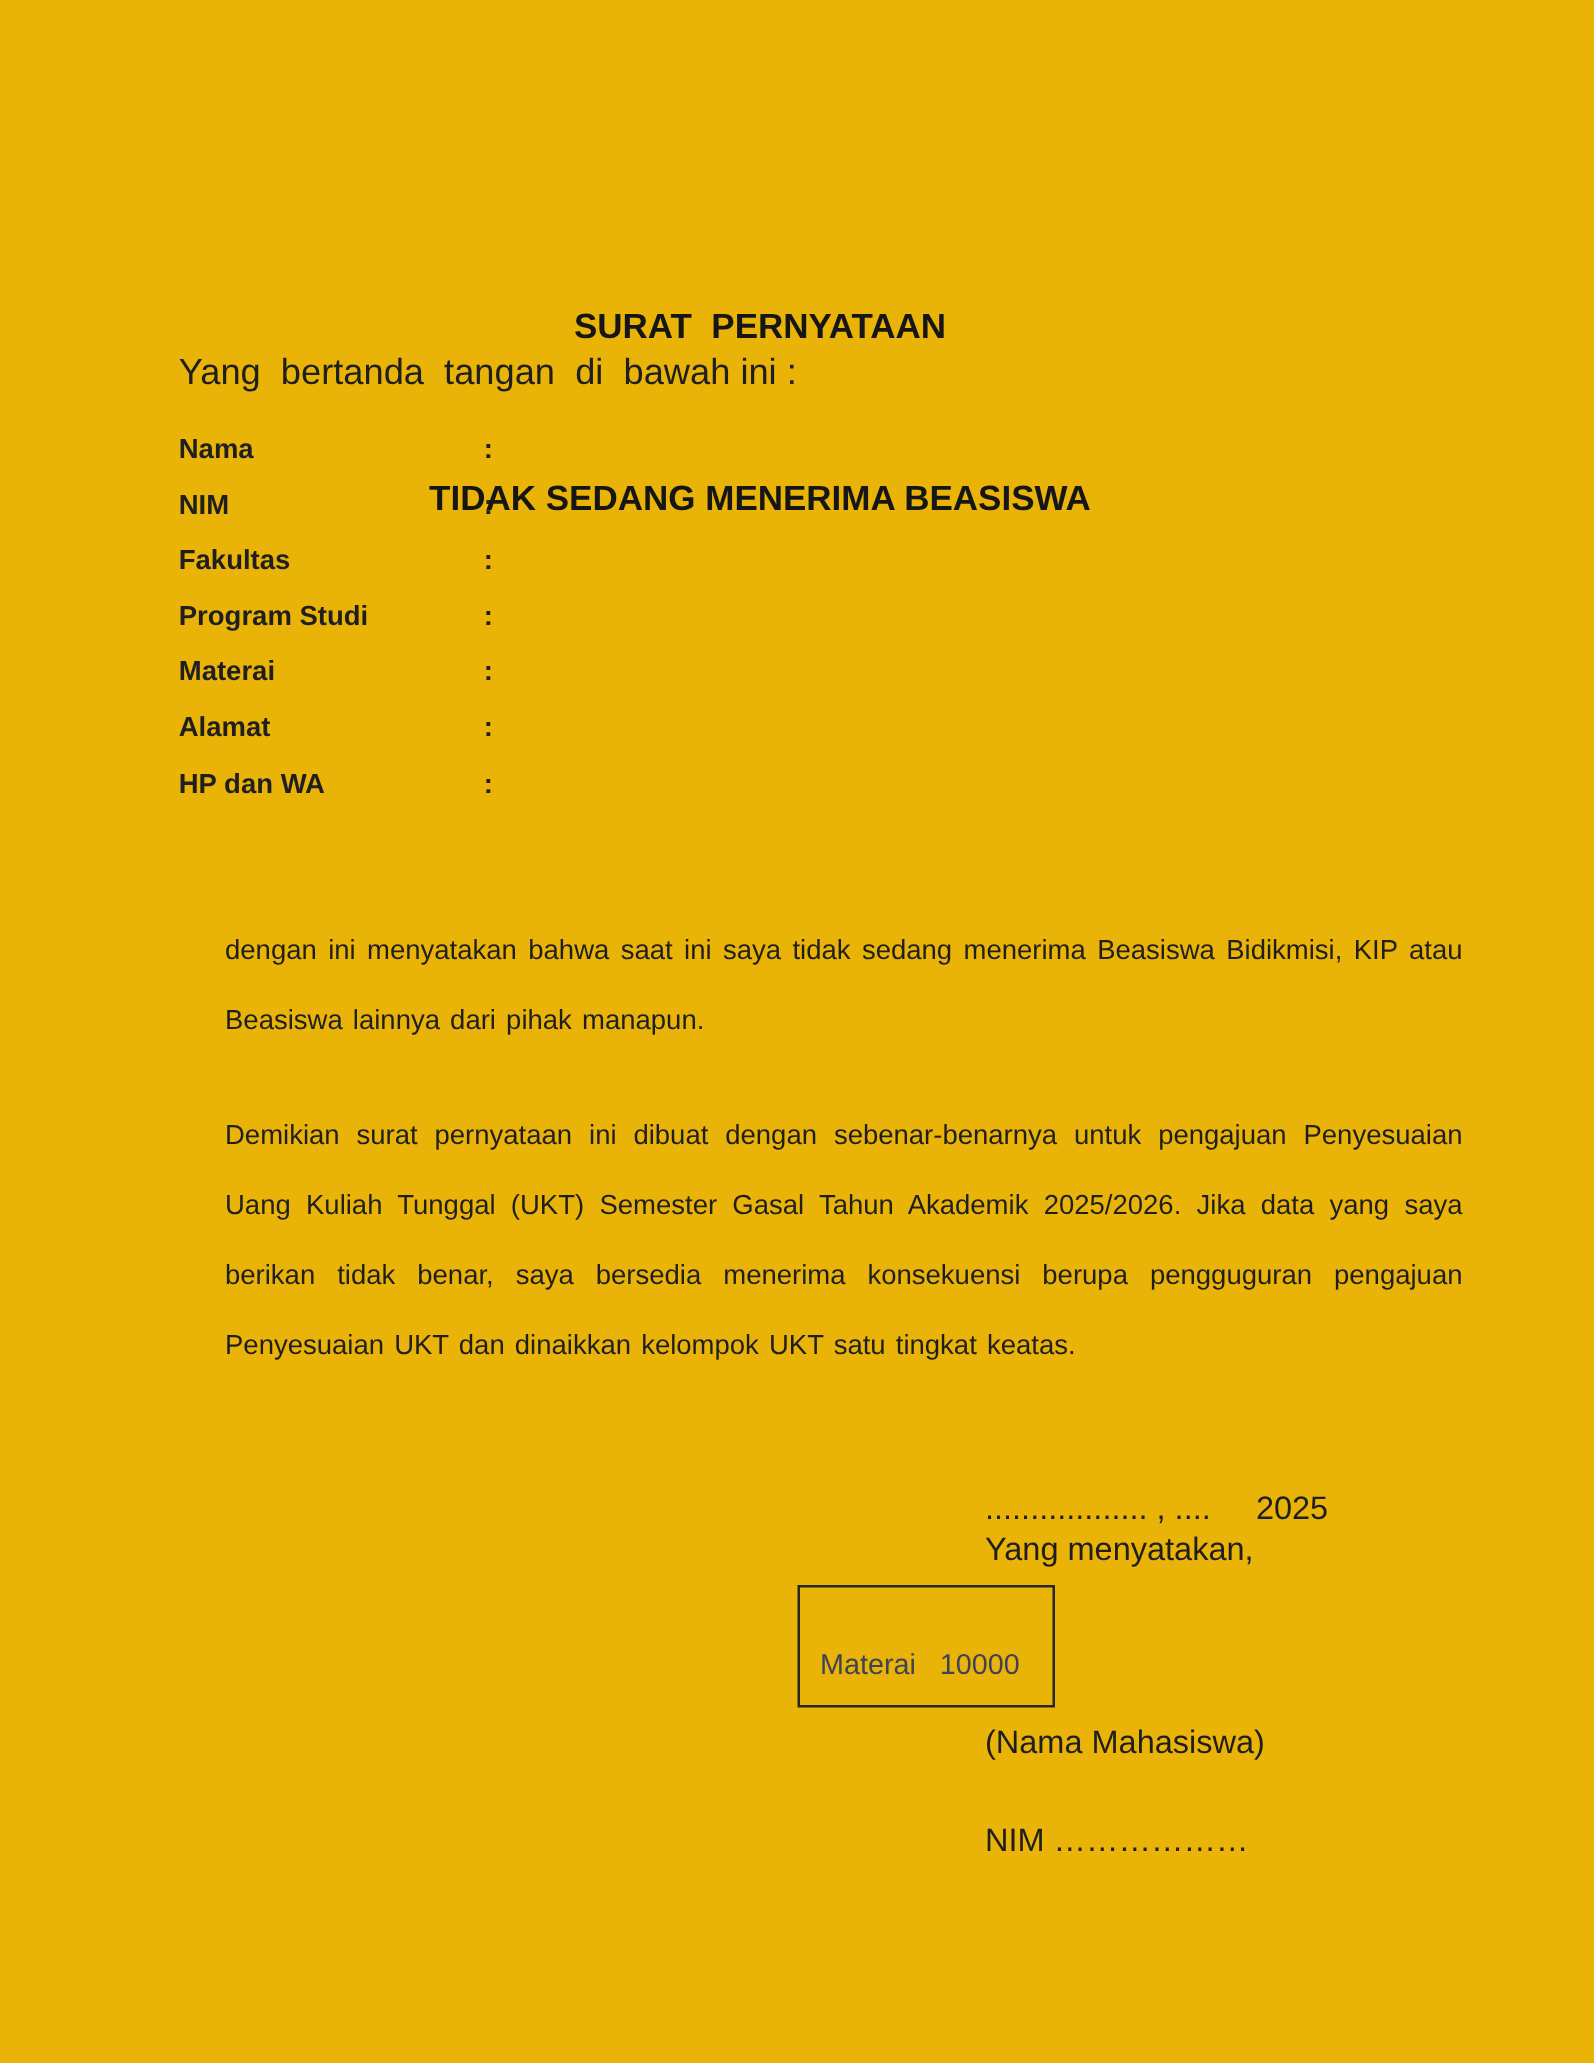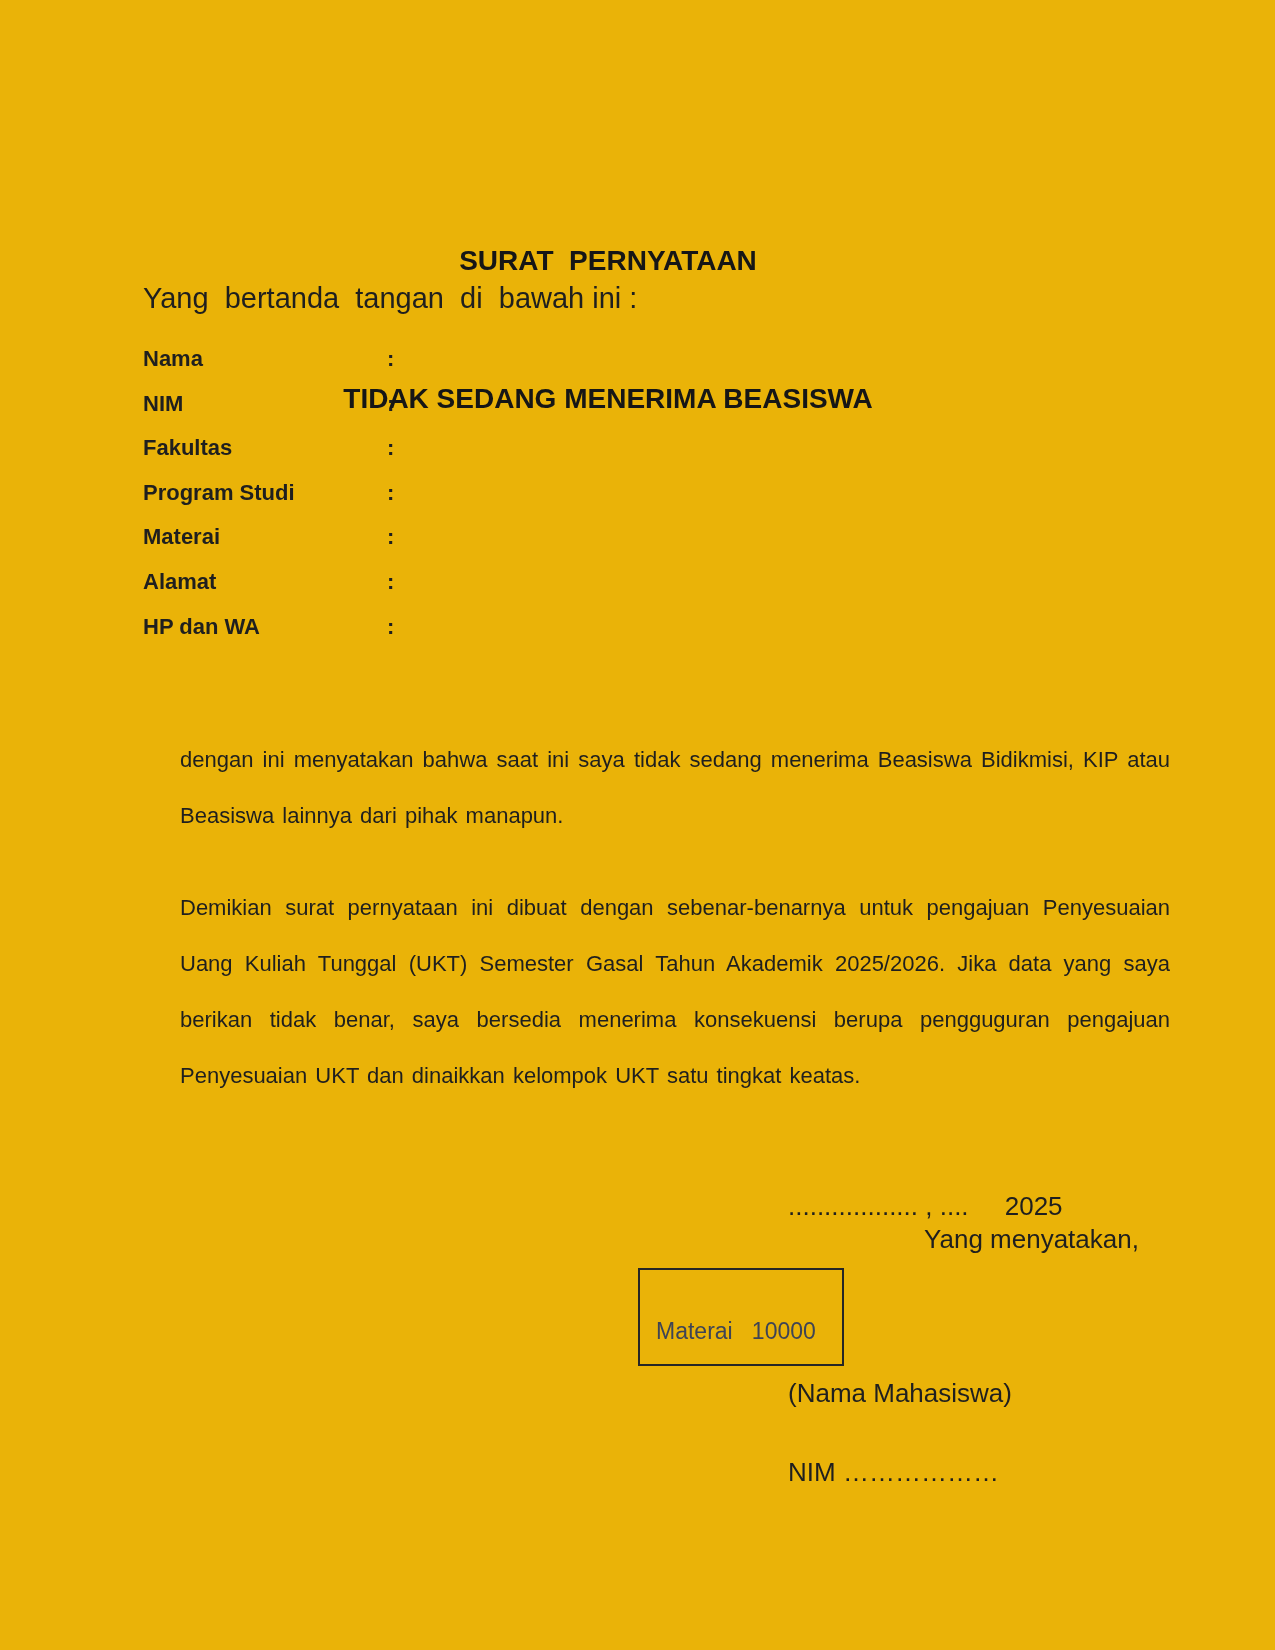--- a/index.html
+++ b/index.html
@@ -70,21 +70,21 @@
   .para-1 { top: 732px; }
   .para-2 { top: 880px; }
   .sig-text {
     position: absolute;
     left: 788px;
     width: 487px;
     font-size: 26px;
     white-space: pre-wrap;
   }
   .sig-date { top: 1191px; }
-  .sig-declarer { top: 1224px; text-align: center; }
+  .sig-declarer { top: 1224px; }
   .sig-name { top: 1378px; }
   .sig-nim { top: 1457px; }
   .materai-box {
     position: absolute;
     left: 638px;
     top: 1268px;
     width: 202px;
     height: 94px;
     border: 2px solid #262626;
     box-sizing: content-box;

